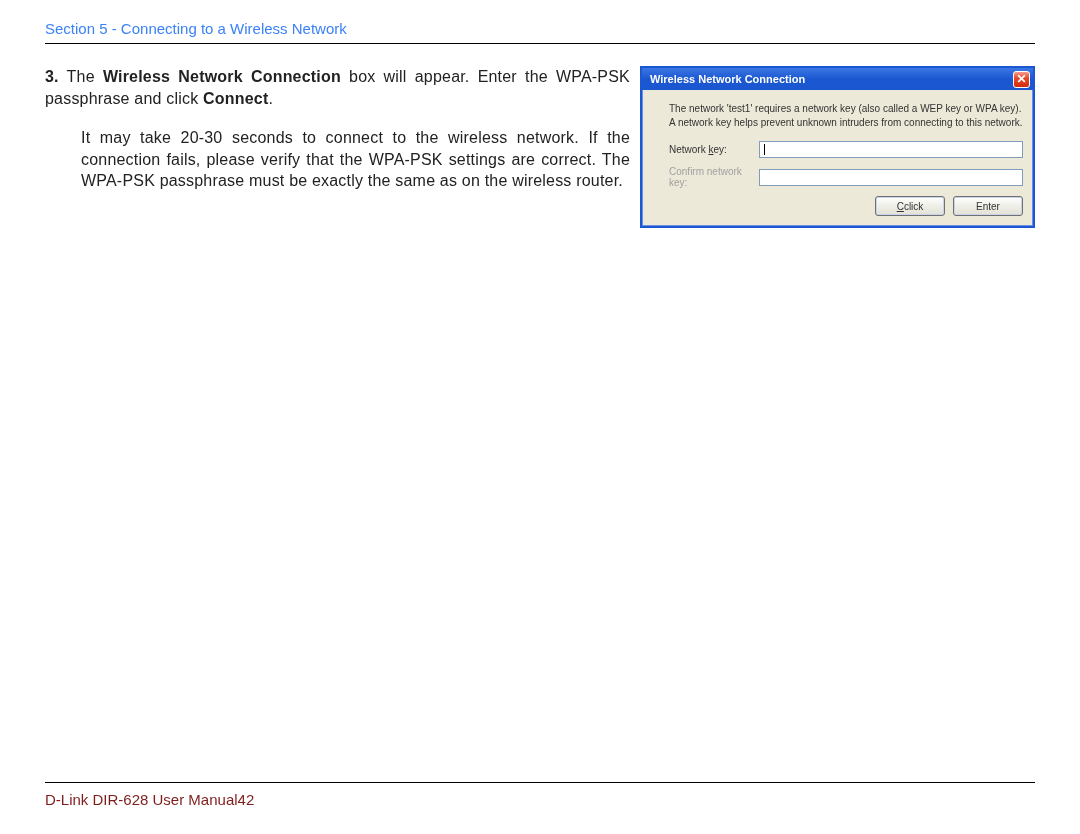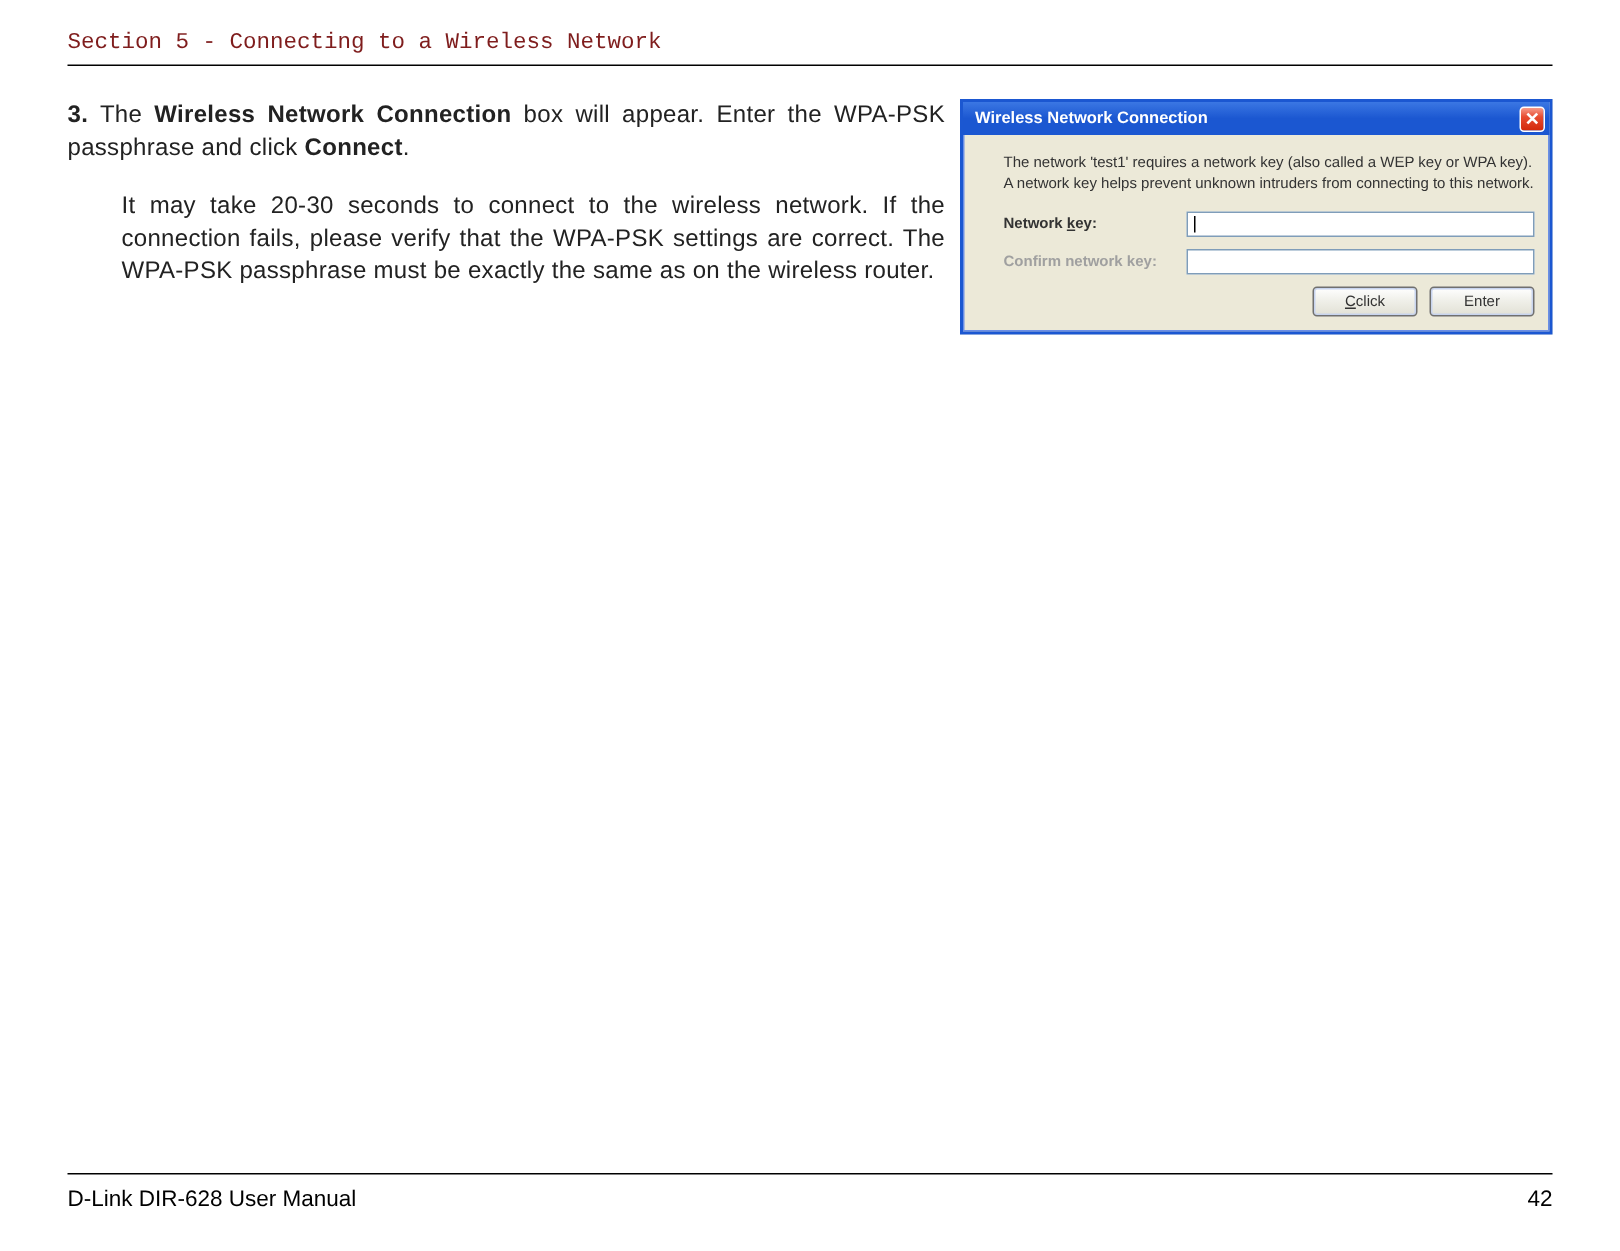--- a/index.html
+++ b/index.html
@@ -11,22 +11,21 @@
     position: relative;
     padding: 20px 45px 0 45px;
   }
   .header-line {
     border-bottom: 1.5px solid #000;
     padding-bottom: 6px;
     margin-bottom: 22px;
   }
   .section-header {
     font-size: 15px;
-    color: #7f1d1d;
-    font-family: Liberation Mono, monospace;
+    color: #3b82f6;
   }
   .content-row {
     display: flex;
     gap: 10px;
     align-items: flex-start;
   }
   .text-col {
     flex: 1;
     color: #222;
     font-size: 16px;
@@ -93,23 +92,22 @@
   .dialog-inst {
     font-size: 10px;
     margin-bottom: 14px;
   }
   .field-row {
     display: flex;
     align-items: center;
     margin-bottom: 8px;
   }
   .field-label {
-    width: 122px;
-    font-size: 10px;
-    font-weight: bold;
+    width: 90px;
+    font-size: 10px;
   }
   .field-label.disabled { color: #a0a0a0; }
   .field-label .ul { text-decoration: underline; }
   .field-input {
     flex: 1;
     height: 17px;
     border: 1px solid #7f9db9;
     background: #fff;
     font-size: 10px;
     padding: 0 2px;
@@ -144,23 +142,22 @@
   .xp-button .ul { text-decoration: underline; }
 
   .footer {
     position: absolute;
     bottom: 26px;
     left: 45px;
     right: 45px;
     border-top: 1.5px solid #000;
     padding-top: 8px;
     display: flex;
-    justify-content: space-between;
     font-size: 15px;
-    color: #000000;
+    color: #7f1d1d;
   }
 </style>
 </head>
 <body>
 
 <div class="header-line">
   <div class="section-header">Section 5 - Connecting to a Wireless Network</div>
 </div>
 
 <div class="content-row">

